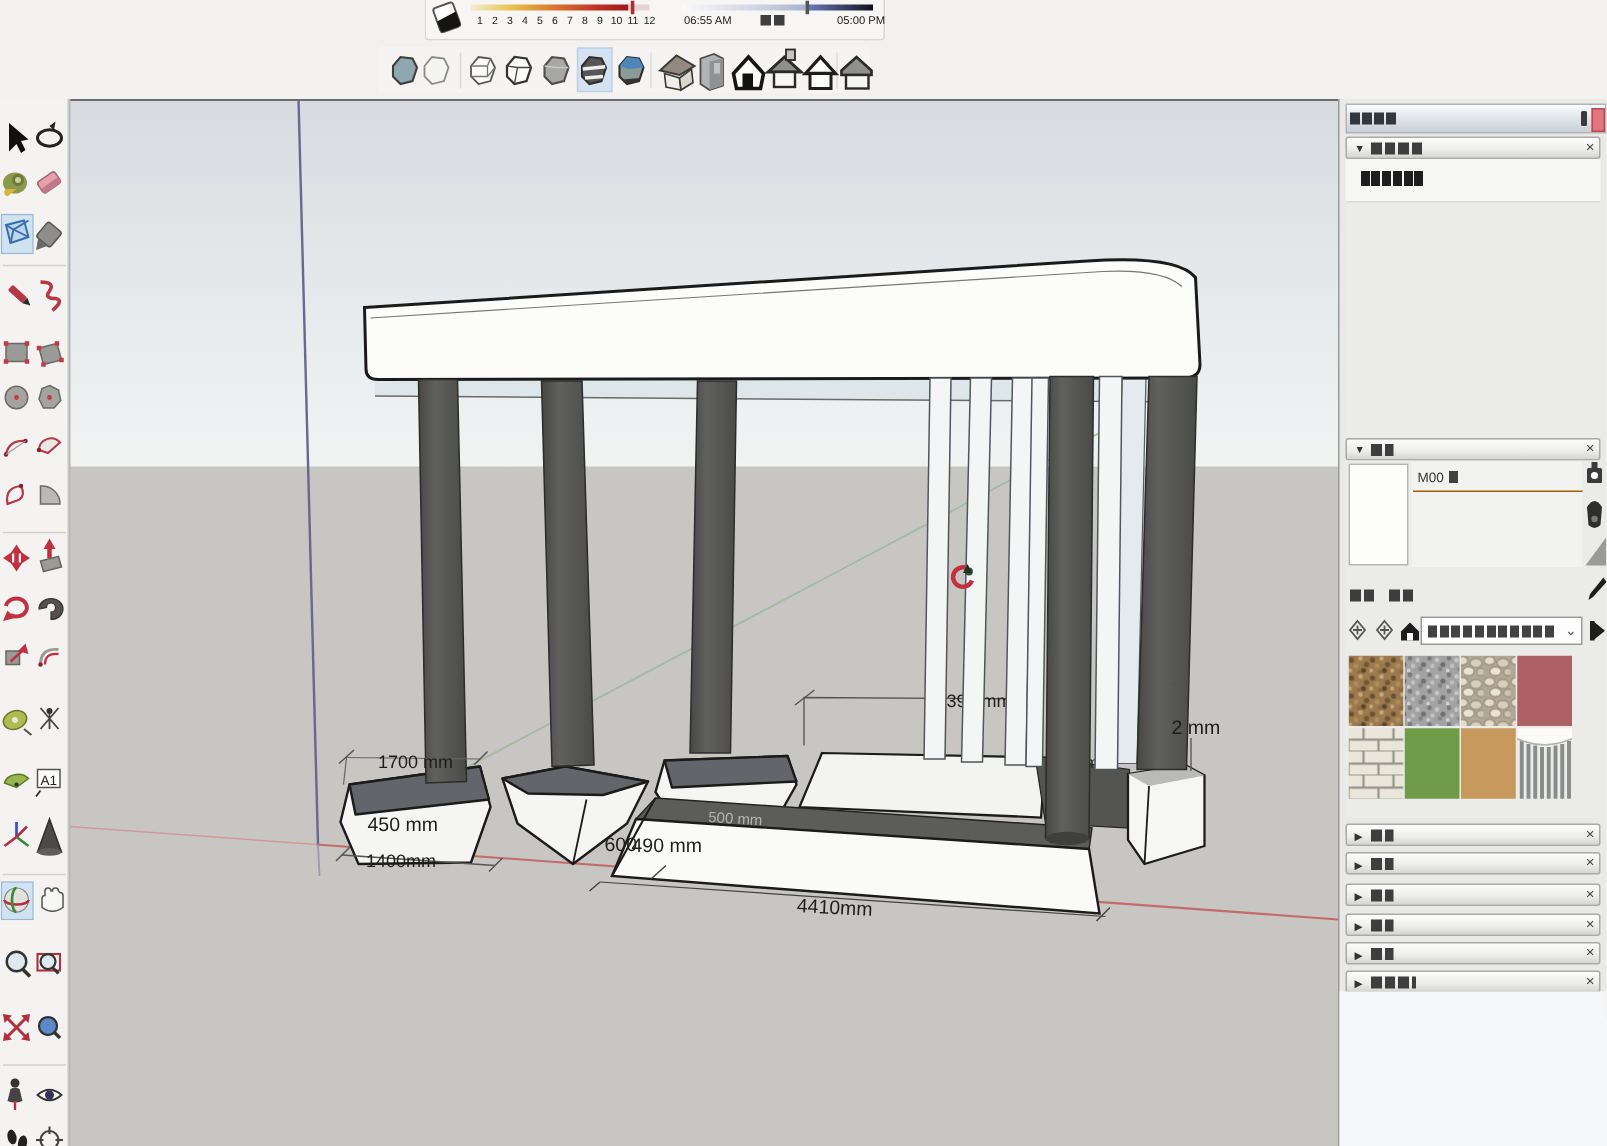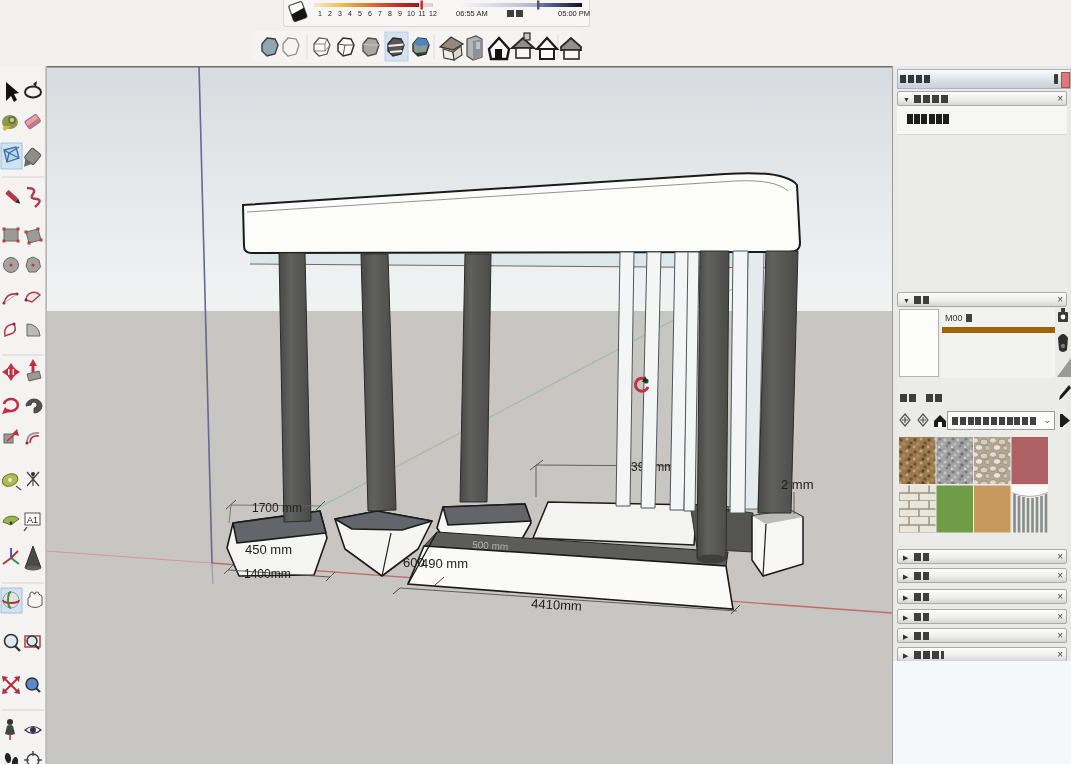--- a/index.html
+++ b/index.html
@@ -15,21 +15,21 @@
 #rtitle{left:897px;top:69px;width:174px;height:20px;background:linear-gradient(#fafbfc,#e3e7ec 45%,#c9cfd8);border:1px solid #b0b4ba;box-sizing:border-box;}
 .sect{left:897px;width:170px;height:15px;background:linear-gradient(#fdfdfd,#ececea 60%,#d5d5d3);border:1px solid #aaaaa8;border-radius:2px;box-sizing:border-box;font-size:9px;color:#222;}
 .sect .tri{position:absolute;left:5px;top:4px;font-size:7px;color:#333;}
 .sect .x{position:absolute;right:3px;top:1px;font-size:10px;color:#444;}
 .sect .zh{position:absolute;left:16px;top:3px;}
 #entwrap{left:897px;top:106px;width:170px;height:186px;background:#ebebe9;}
 #entwhite{left:897px;top:106px;width:170px;height:28px;background:#f6f6f4;border-bottom:1px solid #d8d8d6;}
 #matcontent{left:897px;top:307px;width:170px;height:238px;background:#ebebe9;}
 #matpreview{left:899px;top:309px;width:40px;height:68px;background:#fdfdfc;border:1px solid #b5b5b3;box-sizing:border-box;}
 #matfieldarea{left:941px;top:308px;width:114px;height:70px;background:#f2f2f0;}
-#matfield{left:942px;top:310px;width:113px;height:17px;border-bottom:6px solid #a16207;font-size:9px;color:#333;}
+#matfield{left:942px;top:310px;width:113px;height:17px;border-bottom:1px solid #a16207;font-size:9px;color:#333;}
 #dropdown{left:947px;top:411px;width:108px;height:19px;background:#fdfdfd;border:1px solid #9a9a98;box-sizing:border-box;}
 #belowhdrs{left:893px;top:661px;width:178px;height:103px;background:#f5f8fa;}
 
 #tb1{left:283px;top:0px;width:307px;height:27px;background:#f7f6f4;border:1px solid #d8d6d3;border-top:none;box-sizing:border-box;border-radius:0 0 3px 3px;}
 #tb2{left:252px;top:31px;width:328px;height:31px;background:#f5f4f2;border-radius:3px;}
 
 #ltb{left:0;top:66px;width:46px;height:698px;background:#f4f3f1;border-right:1px solid #c9c8c6;box-sizing:border-box;}
 </style>
 </head>
 <body>

